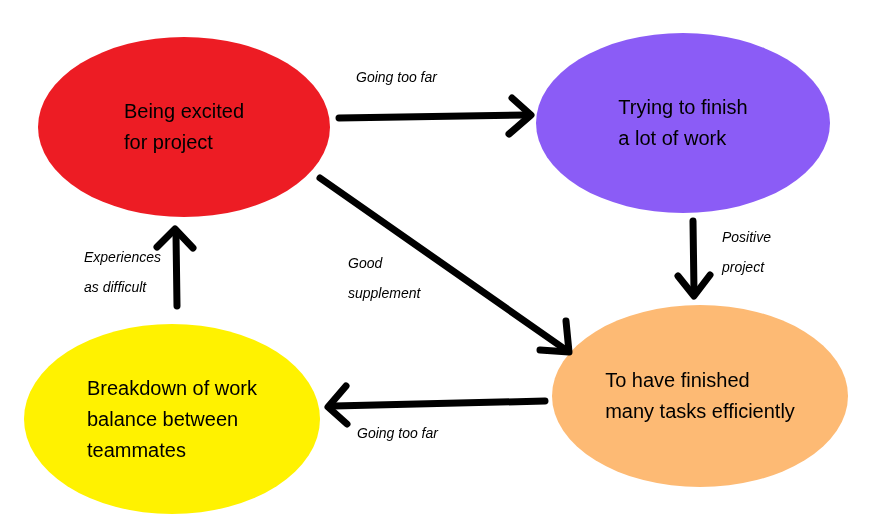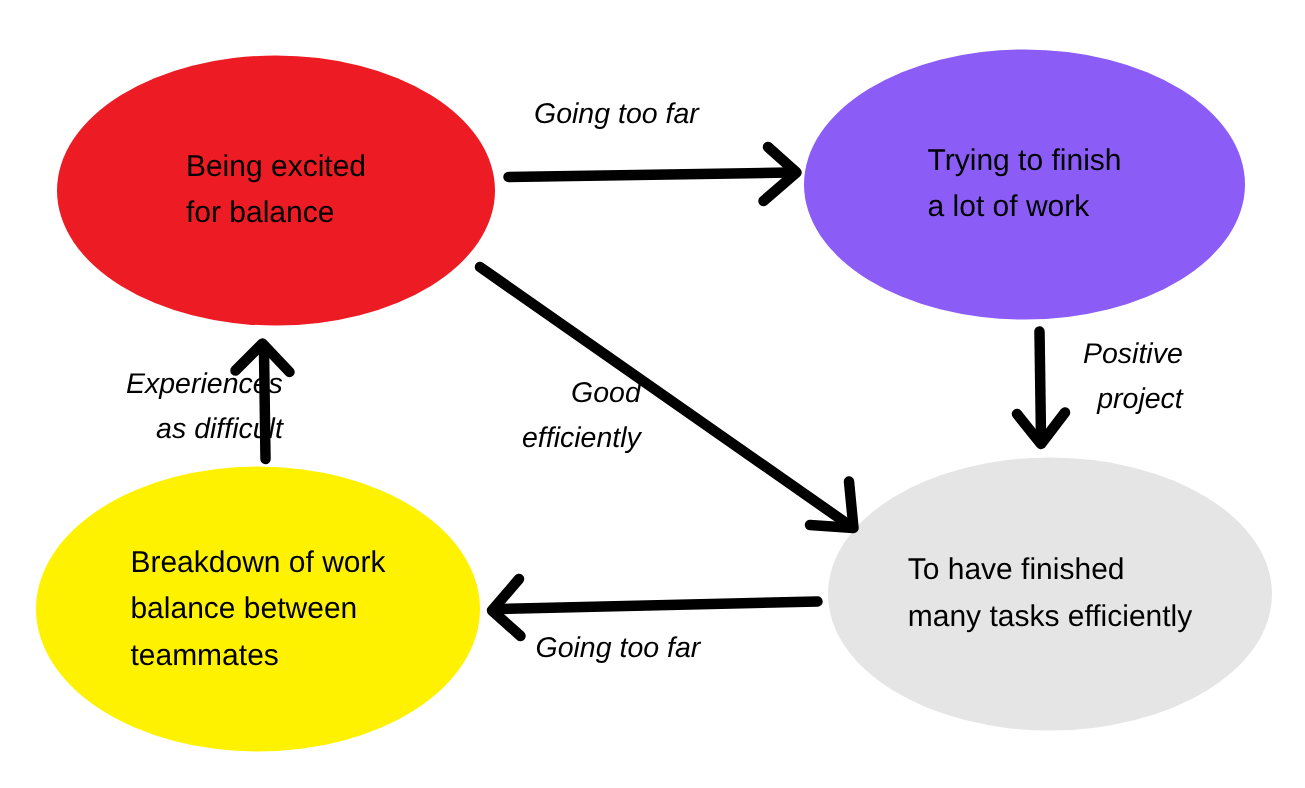--- a/index.html
+++ b/index.html
@@ -26,59 +26,58 @@
   .node-label {
     white-space: pre-line;
     font-size: 20px;
     line-height: 31px;
     text-align: left;
     color: #000000;
   }
   .node-red    { left: 38px;  top: 37px;  width: 292px; height: 180px; }
   .node-green  { left: 536px; top: 33px;  width: 294px; height: 180px; }
   .node-blue   { left: 552px; top: 305px; width: 296px; height: 182px; }
-  .node-yellow { left: 24px;  top: 311px; width: 296px; height: 190px; }
+  .node-yellow { left: 24px;  top: 324px; width: 296px; height: 190px; }
 
   .arrow-layer {
     position: absolute;
     left: 0; top: 0;
     width: 870px; height: 525px;
     pointer-events: none;
   }
   .edge-label {
     position: absolute;
     font-style: italic;
-    font-size: 19px;
+    font-size: 14px;
     line-height: 30px;
     white-space: pre-line;
     color: #000000;
-    text-align: right;
   }
   .lbl-red-green    { left: 356px; top: 62px;  }
   .lbl-green-blue   { left: 722px; top: 222px; }
   .lbl-red-blue     { left: 348px; top: 248px; }
   .lbl-blue-yellow  { left: 357px; top: 418px; }
   .lbl-yellow-red   { left: 36px;  top: 242px; margin-left: 48px; }
 </style>
 </head>
 <body>
 
 <div class="canvas">
 
   <div class="node node-red" style="background: rgb(237, 28, 36);">
     <div class="node-label">Being excited
-for balance</div>
+for project</div>
   </div>
 
   <div class="node node-green" style="background: #8b5cf6;">
     <div class="node-label">Trying to finish
 a lot of work</div>
   </div>
 
-  <div class="node node-blue" style="background: #e5e5e5;">
+  <div class="node node-blue" style="background: #fdba74;">
     <div class="node-label">To have finished
 many tasks efficiently</div>
   </div>
 
   <div class="node node-yellow" style="background: rgb(255, 242, 0);">
     <div class="node-label">Breakdown of work
 balance between
 teammates</div>
   </div>
 
@@ -107,18 +106,18 @@
     <g stroke="#000000" stroke-width="7" fill="none" stroke-linecap="round" stroke-linejoin="round">
       <line x1="177" y1="306" x2="176" y2="234"></line>
       <polyline points="157,247 175,229 193,248"></polyline>
     </g>
   </svg>
 
   <div class="edge-label lbl-red-green">Going too far</div>
   <div class="edge-label lbl-green-blue">Positive
 project</div>
   <div class="edge-label lbl-red-blue">Good
-efficiently</div>
+supplement</div>
   <div class="edge-label lbl-blue-yellow">Going too far</div>
   <div class="edge-label lbl-yellow-red">Experiences
 as difficult</div>
 
 </div>
 
 </body></html>

